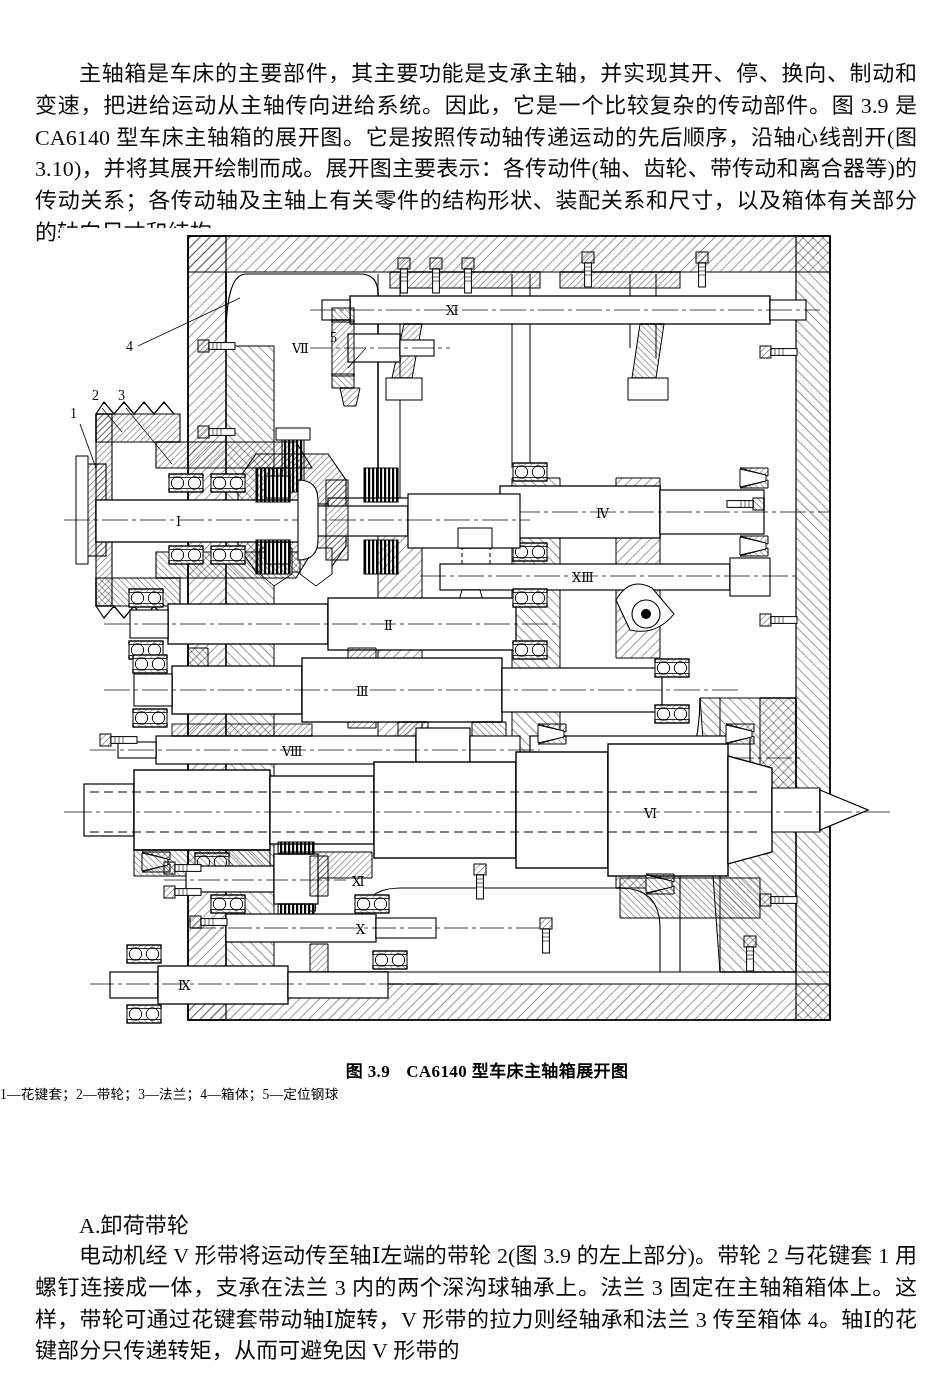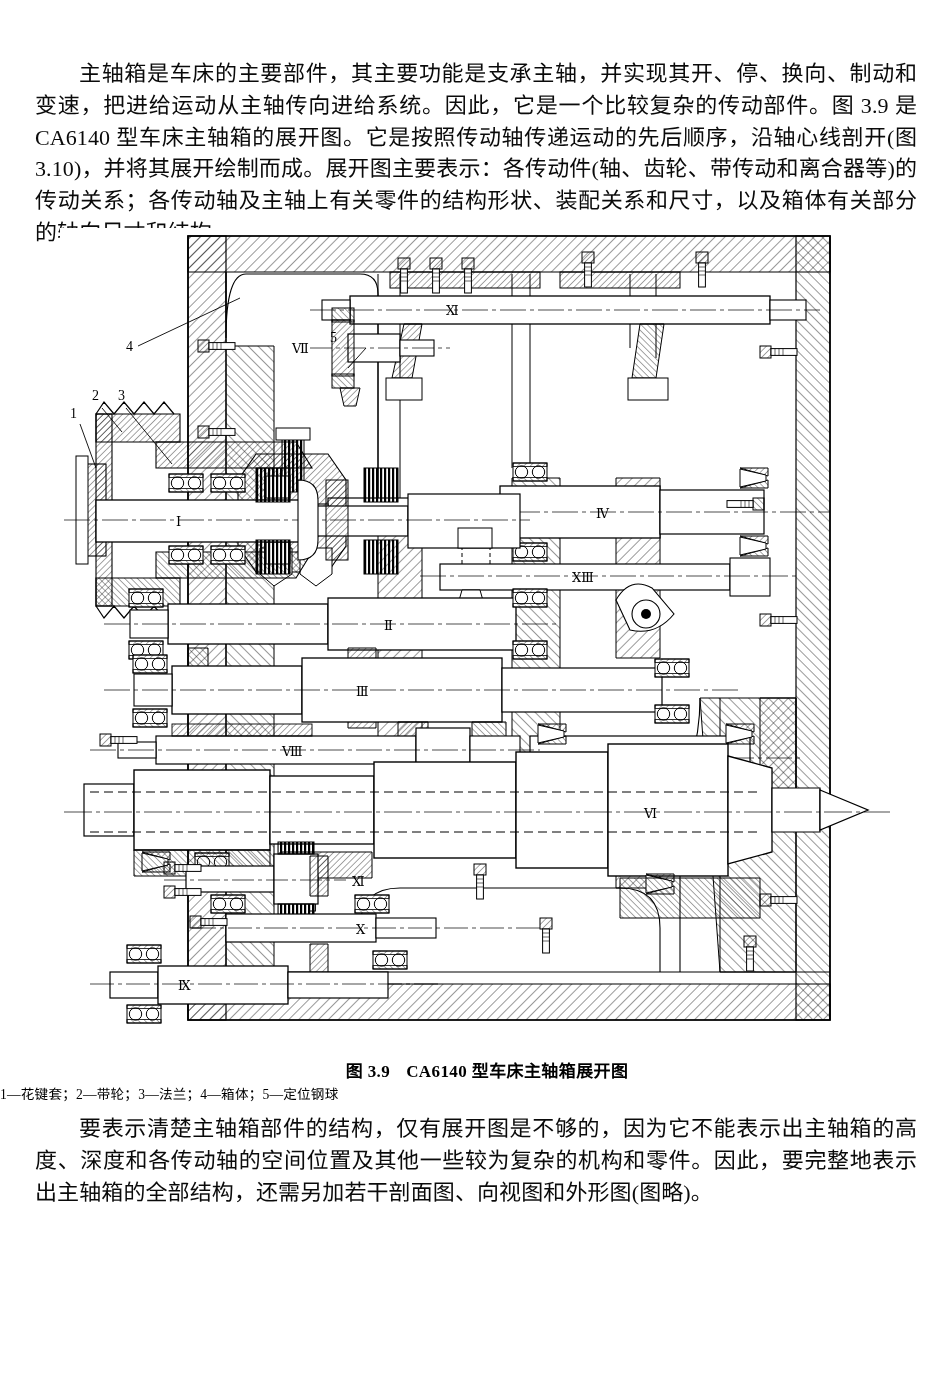--- a/index.html
+++ b/index.html
@@ -468,18 +468,21 @@
         </g>
       </g>
     </svg>
   </div>
 
   <div class="fig-caption">
     <span>图 3.9</span><span class="gap"></span><span>CA6140 型车床主轴箱展开图</span>
   </div>
   <div class="fig-parts">1—花键套；2—带轮；3—法兰；4—箱体；5—定位钢球</div>
 
-  <div class="para" id="p-mid">
-    <p class="indent">要表示清楚主轴箱部件的结构，仅有展开图是不够的，因为它不能表示出主轴箱的高度、深度和各传动轴的空间位置及其他一些较为复杂的机构和零件。因此，要完整地表示出主轴箱的全部结构，还需另加若干剖面图、向视图和外形图(图略)。</p>
+
+  <div class="para" id="p-headA">
+    <p class="indent">A.卸荷带轮</p>
   </div>
-
+  <div class="para" id="p-body2">
+    <p class="indent">电动机经 V 形带将运动传至轴Ⅰ左端的带轮 2(图 3.9 的左上部分)。带轮 2 与花键套 1 用螺钉连接成一体，支承在法兰 3 内的两个深沟球轴承上。法兰 3 固定在主轴箱箱体上。这样，带轮可通过花键套带动轴Ⅰ旋转，V 形带的拉力则经轴承和法兰 3 传至箱体 4。轴Ⅰ的花键部分只传递转矩，从而可避免因 V 形带的</p>
+  </div>
 
 </div>
 
 </body></html>

